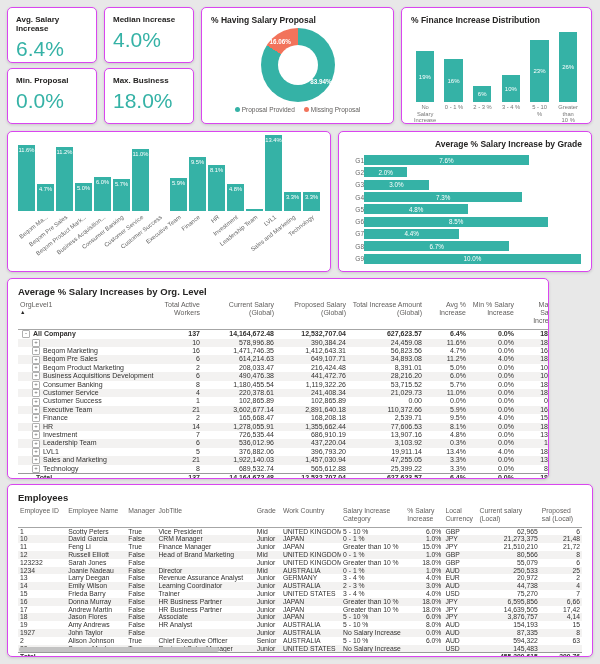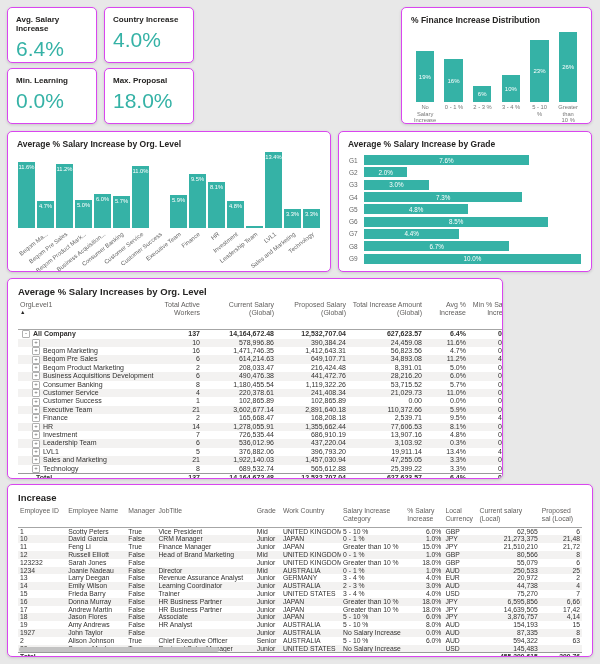--- a/index.html
+++ b/index.html
@@ -39,30 +39,30 @@
   
   #org-card{left:7px;top:131px;width:324px;height:141px;}
   #org-plot{position:relative;margin:3px 10px 0 10px;height:118px;}
   #org-bars{display:flex;align-items:flex-end;gap:2px;height:76px;}
   .oslot{flex:1;height:76px;display:flex;flex-direction:column;justify-content:flex-end;position:relative;}
   .obar{width:100%;position:relative;}
   .obar span{position:absolute;top:2px;left:-2px;right:-2px;text-align:center;font-size:5.8px;color:#fff;}
   .oxlabel{position:absolute;top:79px;right:50%;transform:rotate(-38deg);transform-origin:100% 0;
            font-size:6px;color:#666;white-space:nowrap;}
   
-  #grade-card{left:338px;top:131px;width:254px;height:141px;}
+  #grade-card{left:338px;top:131px;width:254px;height:141px;text-align:right;}
   #grade-rows{margin:5px 10px 0 10px;}
   .grow{display:flex;align-items:center;height:12.3px;}
   .glabel{width:15px;font-size:6.5px;color:#666;}
   .gtrack{flex:1;height:10px;}
   .gbar{height:10px;display:flex;align-items:center;justify-content:center;}
   .gbar span{font-size:6.3px;color:#fff;}
   
   .table-card{padding:7px 10px 4px 10px;}
-  #orgtable-card{left:7px;top:278px;width:496px;height:201px;}
+  #orgtable-card{left:7px;top:278px;width:542px;height:201px;}
   #emp-card{left:7px;top:484px;width:586px;height:173px;}
   .table-title{font-size:9.5px;font-weight:bold;color:#252423;margin-bottom:3px;}
   table{width:100%;border-collapse:collapse;table-layout:fixed;}
   th{font-weight:normal;color:#605E5C;vertical-align:top;padding:1px 2px 4px 2px;
      line-height:1.15;border-bottom:1px solid #a6a6a6;overflow:hidden;}
   #org-table th{font-size:7px;text-align:right;}
   #org-table th.left{text-align:left;}
   #org-table td{font-size:7px;color:#323130;line-height:8.4px;height:8.4px;padding:0 2px;
      white-space:nowrap;overflow:hidden;text-align:right;}
   #org-table td.left{text-align:left;}
@@ -83,32 +83,51 @@
 </head>
 <body>
 
 <div class="page">
 
   <div class="card kpi" id="kpi0">
     <div class="kpi-label">Avg. Salary Increase</div>
     <div class="kpi-value">6.4%</div>
   </div>
   <div class="card kpi" id="kpi1">
-    <div class="kpi-label">Country Increase</div>
+    <div class="kpi-label">Median Increase</div>
     <div class="kpi-value">4.0%</div>
   </div>
   <div class="card kpi" id="kpi2">
-    <div class="kpi-label">Min. Learning</div>
+    <div class="kpi-label">Min. Proposal</div>
     <div class="kpi-value">0.0%</div>
   </div>
   <div class="card kpi" id="kpi3">
-    <div class="kpi-label">Max. Proposal</div>
+    <div class="kpi-label">Max. Business</div>
     <div class="kpi-value">18.0%</div>
   </div>
 
+  <div class="card" id="donut-card">
+    <div class="card-title">% Having Salary Proposal</div>
+    <div class="donut-wrap">
+      <div id="donut-ring" style="background: conic-gradient(rgb(53, 178, 166) 0deg, rgb(53, 178, 166) 302.184deg, rgb(242, 115, 91) 302.184deg, rgb(242, 115, 91) 360deg);"></div>
+      <div class="donut-hole"></div>
+      <span class="slice-label" id="slice-label-missing">16.06%</span>
+      <span class="slice-label" id="slice-label-provided">83.94%</span>
+    </div>
+    <div id="donut-legend">
+        <span class="legend-item">
+          <span class="legend-dot" style="background: rgb(53, 178, 166);"></span>
+          <span>Proposal Provided</span>
+        </span>
+        <span class="legend-item">
+          <span class="legend-dot" style="background: rgb(242, 115, 91);"></span>
+          <span>Missing Proposal</span>
+        </span>
+      </div>
+  </div>
 
   <div class="card" id="dist-card">
     <div class="card-title">% Finance Increase Distribution</div>
     <div id="dist-plot">
         <div class="dslot">
           <div class="dbar" style="height: 51px; background: rgb(53, 178, 166);">
             <span>19%</span>
           </div>
         </div>
         <div class="dslot">
@@ -143,21 +162,20 @@
         <div class="dlabel">0 - 1 %</div>
         <div class="dlabel">2 - 3 %</div>
         <div class="dlabel">3 - 4 %</div>
         <div class="dlabel">5 - 10 %</div>
         <div class="dlabel">Greater than
 10 %</div>
       </div>
   </div>
 
   <div class="card" id="org-card">
-    <div class="card-title">Average % Salary Increase by Org. Level</div>
     <div id="org-plot">
       <div id="org-bars">
           <div class="oslot">
             <div class="obar" style="height: 66px; background: rgb(53, 178, 166);">
               <span>11.6%</span>
             </div>
           </div>
           <div class="oslot">
             <div class="obar" style="height: 27px; background: rgb(53, 178, 166);">
               <span>4.7%</span>
@@ -567,21 +585,21 @@
             <td>6.4%</td>
             <td>0.0%</td>
             <td>18.0%</td>
             <td></td>
           </tr>
         </tbody>
     </table>
   </div>
 
   <div class="card table-card" id="emp-card">
-    <div class="table-title">Increase</div>
+    <div class="table-title">Employees</div>
     <table id="emp-table">
       <colgroup>
         <col style="width:48px">
           <col style="width:60px">
           <col style="width:30px">
           <col style="width:98px">
         <col style="width:26px">
           <col style="width:60px">
           <col style="width:64px">
           <col style="width:38px">

